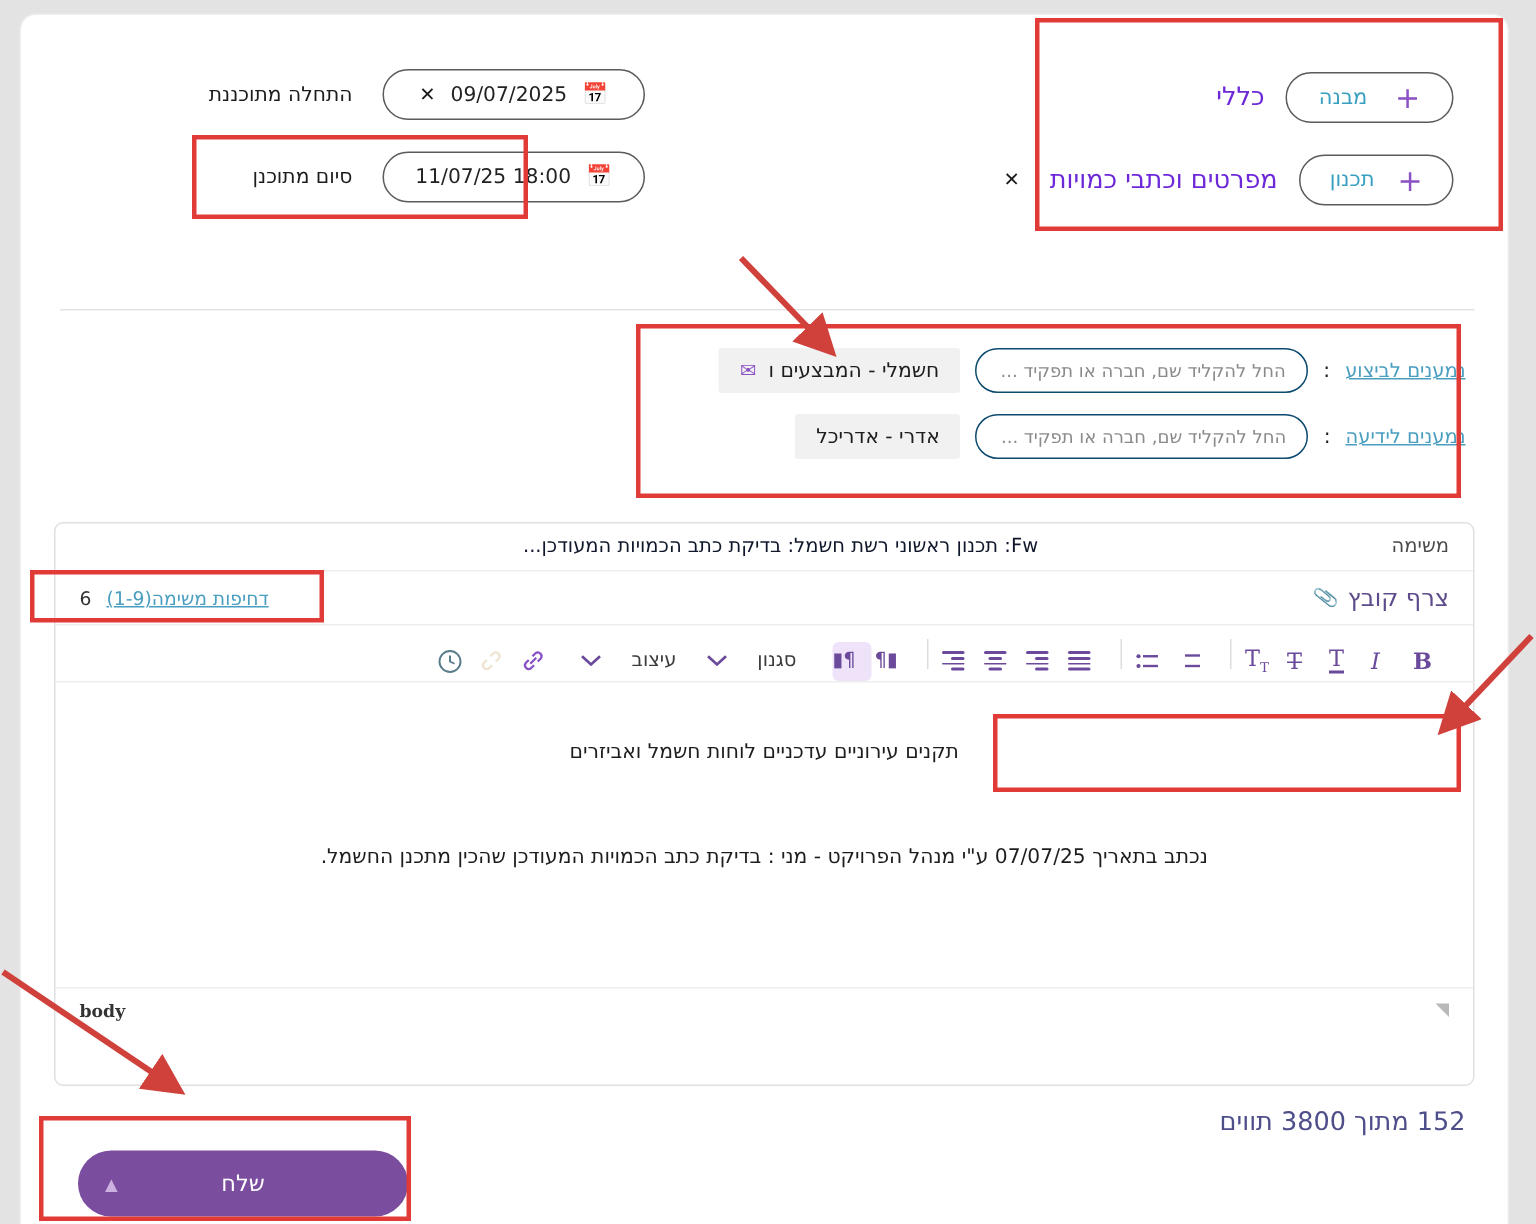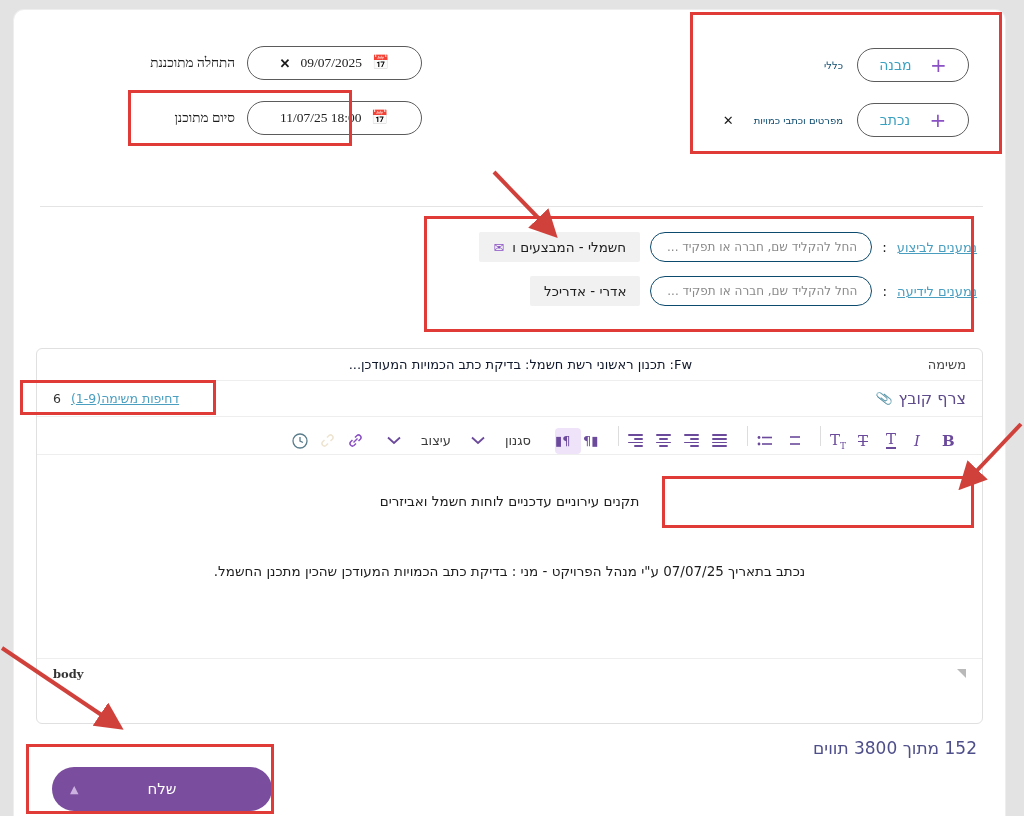--- a/index.html
+++ b/index.html
@@ -59,38 +59,37 @@
 
   .field-label {
     font-size: 13.5px;
     color: #1d1d1d;
     white-space: nowrap;
   }
 
   
   .dates-col { position: absolute; right: 560px; top: 36px; width: 310px; }
   .date-row {
-    display: flex; align-items: center; gap: 12px;
+    display: flex; align-items: center; gap: 20px;
     justify-content: flex-start;
     margin-bottom: 21px;
     flex-direction: row-reverse;
-    font-family: Liberation Serif, serif;
   }
   .date-row .field-label { width: 100px; text-align: right; }
   .date-row .pill { width: 175px; gap: 10px; justify-content: center; }
 
   
   .struct-col { position: absolute; right: 36px; top: 38px; width: 300px; }
   .struct-row {
     display: flex; align-items: center; gap: 14px;
     margin-bottom: 21px;
     flex-direction: row;
     justify-content: flex-start;
   }
-  .struct-row .val { font-size: 10px; color:#0c4a6e; white-space: nowrap; }
+  .struct-row .val { font-size: 17px; color:#6d28d9; white-space: nowrap; }
   .struct-row .rm { font-size: 13px; color:#1a1a1a; font-weight:700; margin-inline-start: 6px;}
 
   .hr-main {
     position: absolute; left: 26px; right: 22px; top: 196px;
     border-top: 1px solid #e4e4e4;
   }
 
   
   .recips { position: absolute; right: 28px; top: 222px; width: 560px; }
   .recip-row {
@@ -265,21 +264,21 @@
         <div class="pill small-btn">
           <span class="plus">+</span>
           <span>מבנה</span>
         </div>
         <span class="val">כללי</span>
       </div>
 
       <div class="struct-row">
         <div class="pill small-btn">
           <span class="plus">+</span>
-          <span>נכתב</span>
+          <span>תכנון</span>
         </div>
         <span class="val">מפרטים וכתבי כמויות</span>
         <span class="rm">✕</span>
       </div>
     </div>
 
     <div class="hr-main"></div>
 
     <div class="recips">
 

